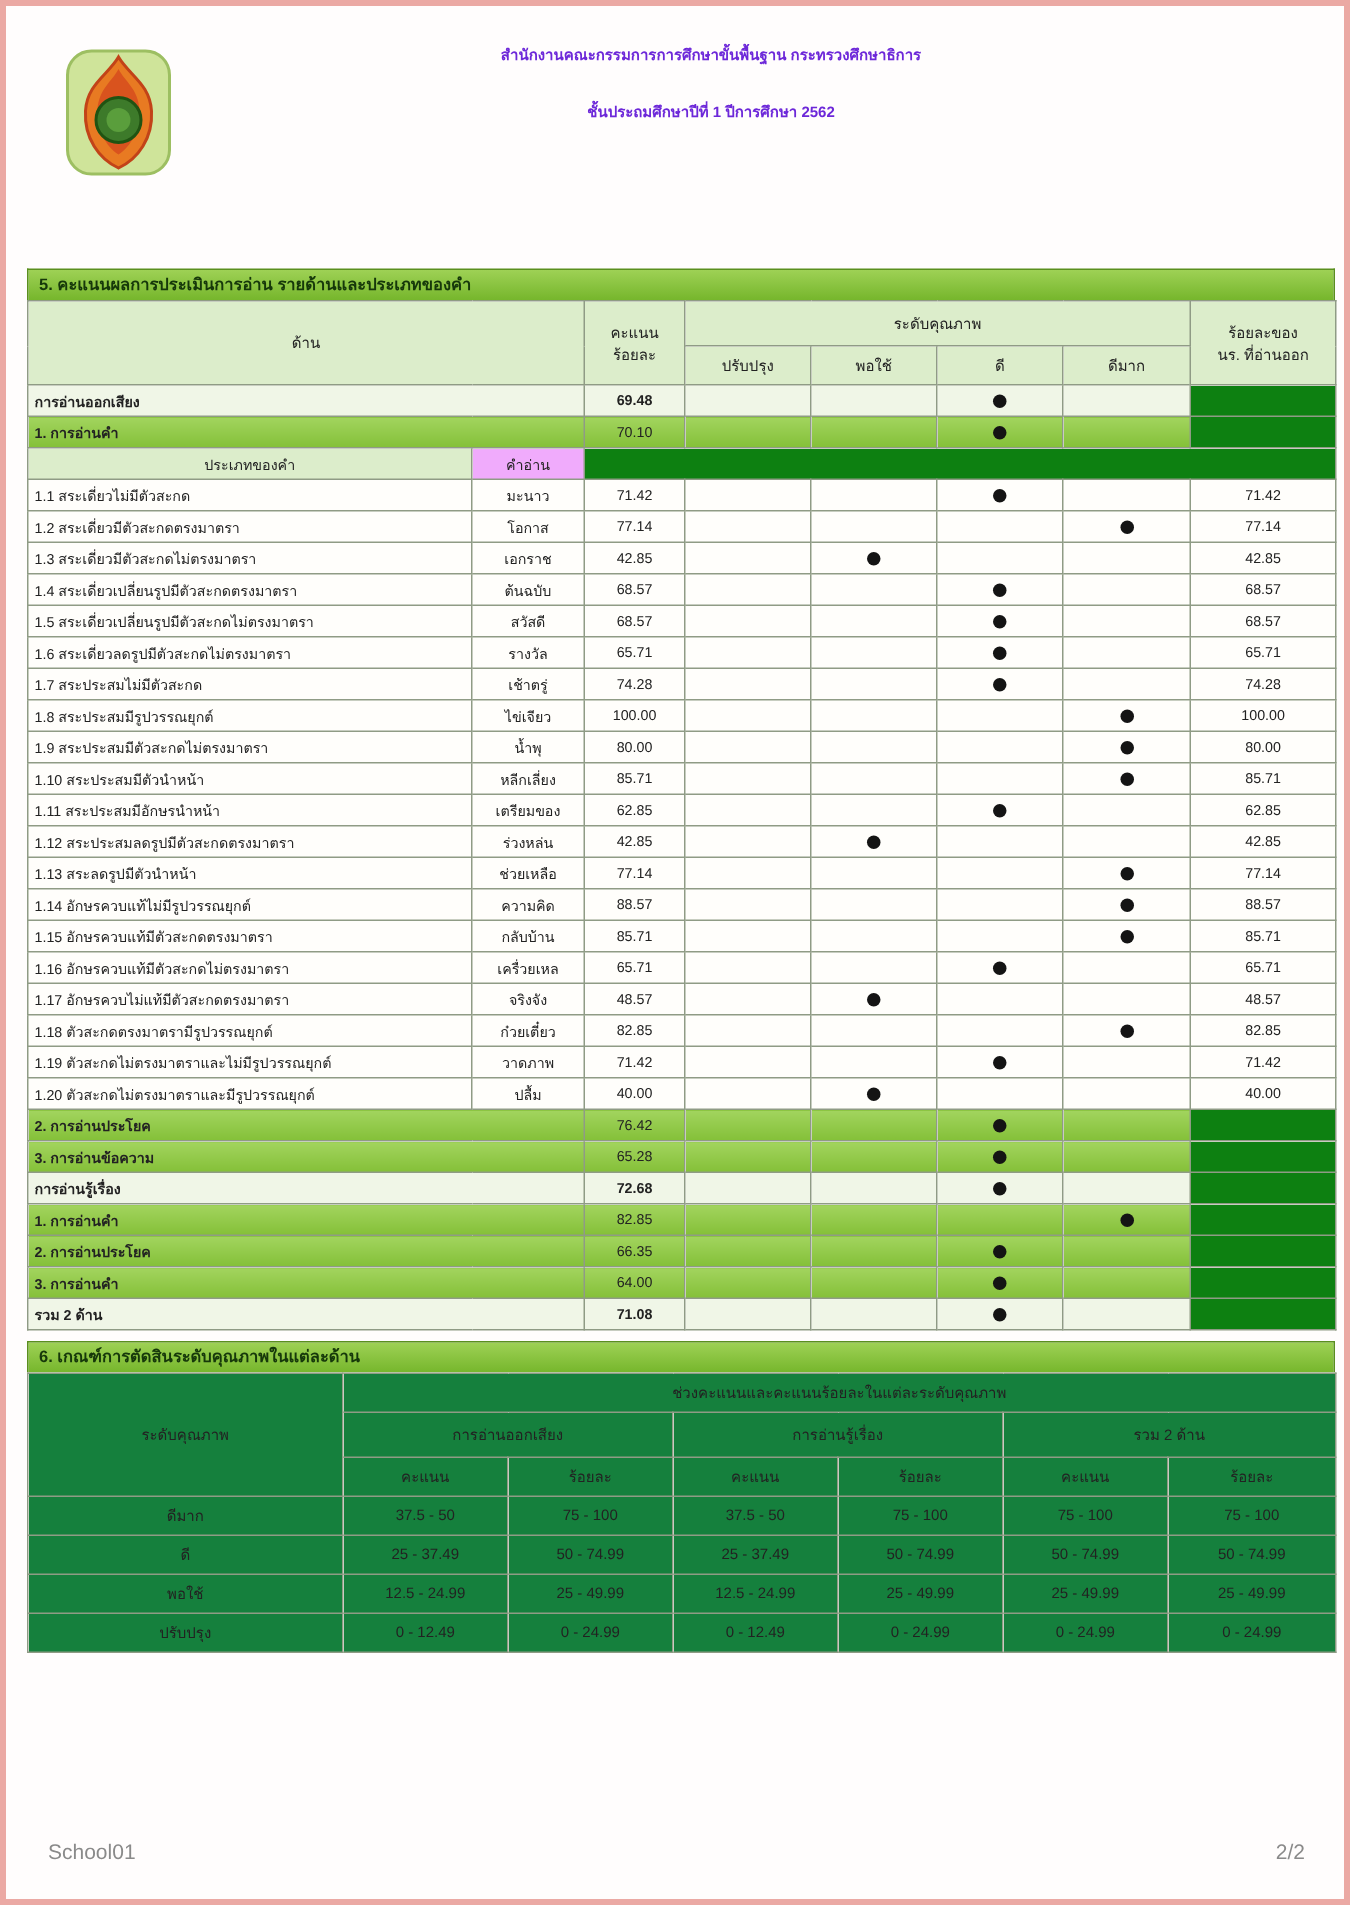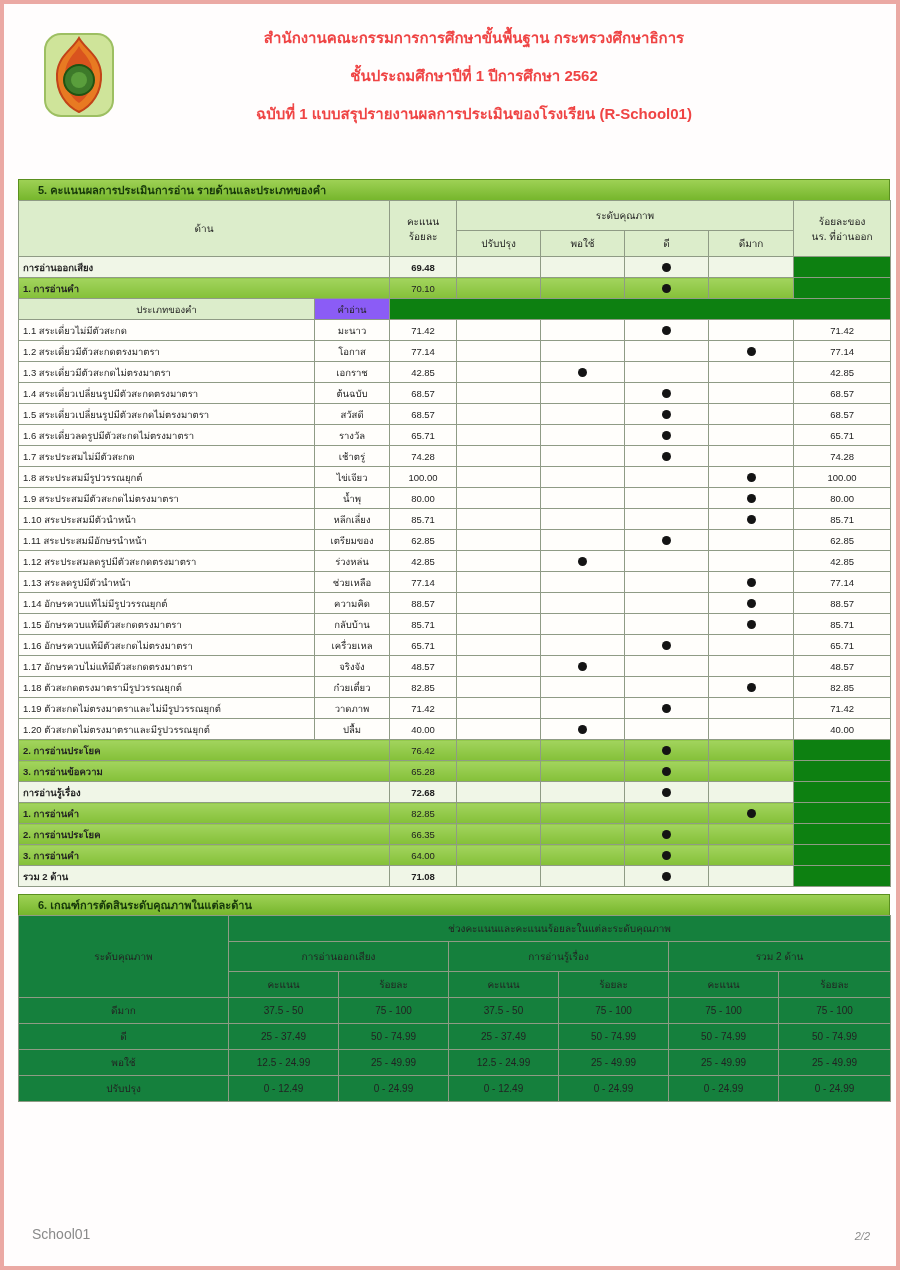--- a/index.html
+++ b/index.html
@@ -4,26 +4,26 @@
 <style>
   * { margin:0; padding:0; box-sizing:border-box; }
   body { width:900px; height:1270px; background:#fff; font-family:"Liberation Sans", sans-serif; position:relative; }
   .page {
     position:absolute; inset:0; width:900px; height:1270px;
     border:4px solid #eba9a4; background:#fffdfd;
   }
   
   .logo { position:absolute; left:38px; top:26px; width:74px; height:90px; }
   .doc-header { position:absolute; left:120px; top:24px; width:700px; text-align:center; }
-  .doc-header div { font-weight:bold; font-size:15px; color:#ef4444; margin-bottom:18px; line-height:20px; }
+  .doc-header div { font-weight:bold; font-size:10px; color:#6d28d9; margin-bottom:18px; line-height:20px; }
   .doc-header .line4 { margin-top:6px; }
   
   .content { position:absolute; left:14px; top:175px; width:872px; }
   .section-bar {
-    height:21px; line-height:21px; padding-left:19px;
+    height:21px; line-height:21px; padding-left:7px;
     background:linear-gradient(#9ed155,#76b62c);
     border:1px solid #5a8f1f; border-bottom:none;
     font-size:11px; font-weight:bold; color:#16380a;
   }
   table { border-collapse:collapse; table-layout:fixed; width:872px; background:#fffefb; }
   th, td { border:1px solid #8f9b85; overflow:hidden; white-space:nowrap; }
   #t5 { border:1.5px solid #4a4a4a; }
   #t6 { border:1.5px solid #4a4a4a; }
   #t5 th { background:#dcedcb; font-size:10px; font-weight:normal; color:#222; text-align:center; }
   #t5 .h-top { height:30px; }
@@ -38,39 +38,38 @@
   .dot { display:block; width:9px; height:9px; border-radius:50%; background:#141414; margin:0 auto; }
   
   .gap { height:7px; }
   #t6 th, #t6 td { font-size:10px; text-align:center; color:#222; background:#15803d; font-weight:normal; }
   #t6 .span-h { height:26px; }
   #t6 .grp-h th { height:30px; }
   #t6 .sub-h th { height:26px; }
   #t6 td { height:26px; }
   
   .footer-left  { position:absolute; left:28px;  bottom:24px; font-size:14px; color:#8a8a8a; }
-  .footer-right { position:absolute; right:26px; bottom:24px; font-size:11px; color:#8a8a8a;font-style:italic; }
+  .footer-right { position:absolute; right:26px; bottom:24px; font-size:14px; color:#8a8a8a; }
 </style>
 </head>
 <body>
 
 <div class="page">
 
   <svg class="logo" viewBox="0 0 74 90">
     <rect x="3" y="4" width="68" height="82" rx="16" fill="#cfe49a" stroke="#9dbf62" stroke-width="2"></rect>
     <path d="M37 8 C30 20 16 26 15 44 C14 62 24 76 37 82 C50 76 60 62 59 44 C58 26 44 20 37 8 Z" fill="#e87a22" stroke="#c24318" stroke-width="2"></path>
     <path d="M37 16 C33 24 24 29 23 43 C22 56 29 68 37 73 C45 68 52 56 51 43 C50 29 41 24 37 16 Z" fill="#d9531e"></path>
     <circle cx="37" cy="50" r="15" fill="#3d7a2a" stroke="#205312" stroke-width="2"></circle>
     <circle cx="37" cy="50" r="8" fill="#5a9e3c"></circle>
   </svg>
 
   <div class="doc-header">
     <div>สำนักงานคณะกรรมการการศึกษาขั้นพื้นฐาน กระทรวงศึกษาธิการ</div>
     <div>ชั้นประถมศึกษาปีที่ 1 ปีการศึกษา 2562</div>
-    <div class="line4">ฉบับที่ 1 แบบสรุปรายงานผลการประเมินของโรงเรียน (R-School01)</div>
   </div>
 
   <div class="content">
 
     <div class="section-bar">5. คะแนนผลการประเมินการอ่าน รายด้านและประเภทของคำ</div>
     <table id="t5">
       <colgroup>
         <col style="width:296px">
           <col style="width:75px">
           <col style="width:67px">
@@ -118,21 +117,21 @@
             <td class="c-num"></td>
             <td class="c-num"></td>
             <td class="c-num">
               <span class="dot"></span>
             </td>
             <td class="c-num"></td>
             <td class="c-dark"></td>
           </tr>
           <tr class="r-sub">
             <td class="c-word" style="background: rgb(220, 237, 203);">ประเภทของคำ</td>
-            <td class="c-word" style="background: #8b5cf6;">คำอ่าน</td>
+            <td class="c-word" style="background: #f0abfc;">คำอ่าน</td>
             <td class="c-dark" colspan="6"></td>
           </tr>
           <tr class="r-word">
             <td>1.1 สระเดี่ยวไม่มีตัวสะกด</td>
             <td class="c-word">มะนาว</td>
             <td class="c-num">71.42</td>
             <td class="c-num"></td>
             <td class="c-num"></td>
             <td class="c-num">
               <span class="dot"></span>

